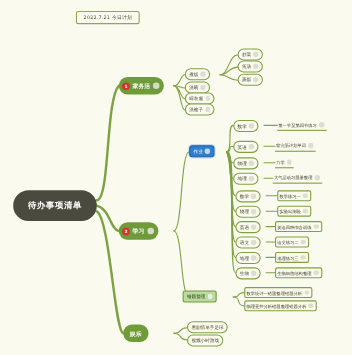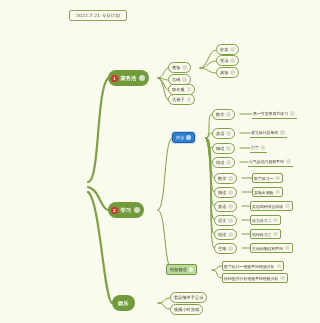--- a/index.html
+++ b/index.html
@@ -162,20 +162,23 @@
       <path d="M212,270 C220,270 214,266 222,266"></path>
       <path d="M212,270 C220,270 214,278 222,278"></path>
 
       <path d="M158,303 C166,303 162,298 170,298"></path>
       <path d="M158,303 C166,303 162,309 170,309"></path>
     </g>
   </svg>
 
   <div class="node title-box">2022.7.21 今日计划</div>
 
+  <div class="node root">
+    <span class="lbl">待办事项清单</span>
+  </div>
 
   <div class="node l1" style="left:108px; top:70px;">
     <span class="badge">1</span>
     <span class="lbl">家务活</span>
     <span class="dot"></span>
   </div>
 
   <div class="node l2" style="left:168px; top:62px;">
     <span class="lbl">煮饭</span>
     <span class="dot-sm"></span>

